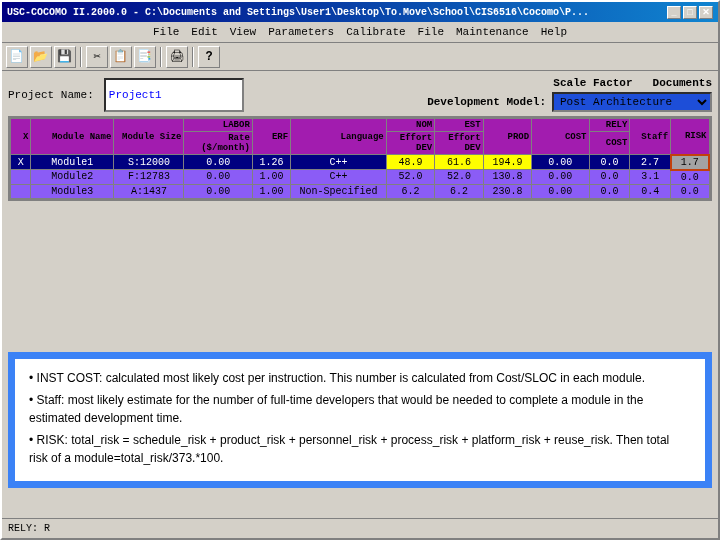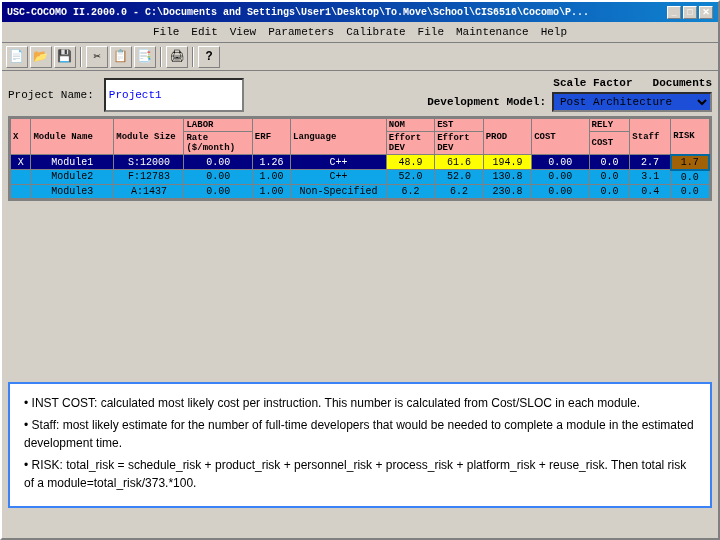--- a/index.html
+++ b/index.html
@@ -176,53 +176,53 @@
     }
 
     table {
       width: 100%;
       border-collapse: collapse;
       font-size: 10px;
       font-family: 'Courier New', monospace;
     }
 
     th {
-      background: #fca5a5;
+      background: #a21caf;
       border: 1px solid #808080;
       padding: 1px 2px;
-      text-align: left;
+      text-align: right;
       font-weight: bold;
       font-size: 10px;
     }
 
     td {
       border: 1px solid #808080;
       padding: 1px 2px;
       text-align: center;
       font-size: 10px;
     }
 
     .row-selected {
       background: #000080;
       color: white;
     }
 
     .row-normal {
-      background: #0ea5e9;
+      background: #8b5cf6;
     }
 
     .cell-highlight {
       background: #ffff00;
       color: black;
     }
 
     
     .info-box {
       background: white;
-      border: 2px solid #3b82f6;
+      border: 7px solid #3b82f6;
       padding: 10px 14px;
       font-size: 12px;
       font-family: Arial, sans-serif;
       line-height: 1.5;
       position: absolute;
       left: 6px;
       right: 6px;
       bottom: 30px;
       z-index: 10;
     }
@@ -353,21 +353,21 @@
             <td>S:12000</td>
             <td>0.00</td>
             <td>1.26</td>
             <td>C++</td>
             <td class="cell-highlight">48.9</td>
             <td class="cell-highlight">61.6</td>
             <td class="cell-highlight">194.9</td>
             <td>0.00</td>
             <td>0.0</td>
             <td>2.7</td>
-            <td style="border: 2px solid #0369a1; background:#a16207; color:black;">1.7</td>
+            <td style="border: 2px solid #c2410c; background:#a3a3a3; color:black;">1.7</td>
           </tr>
 
           <tr class="row-normal">
             <td></td>
             <td>Module2</td>
             <td>F:12783</td>
             <td>0.00</td>
             <td>1.00</td>
             <td>C++</td>
             <td>52.0</td>
@@ -399,14 +399,17 @@
     </div>
 
     <div class="info-box">
       <p>• <span>INST COST: calculated most likely cost per instruction. This number is calculated from Cost/SLOC in each module.</span></p>
       <p>• <span>Staff: most likely estimate for the number of full-time developers that would be needed to complete a module in the estimated development time.</span></p>
       <p>• <span>RISK: total_risk = schedule_risk + product_risk + personnel_risk + process_risk + platform_risk + reuse_risk. Then total risk of a module=total_risk/373.*100.</span></p>
     </div>
 
   </div>
 
+  <div class="status-bar">
+    <span>RELY: R</span>
+  </div>
 
 </div>
 
 </body></html>

